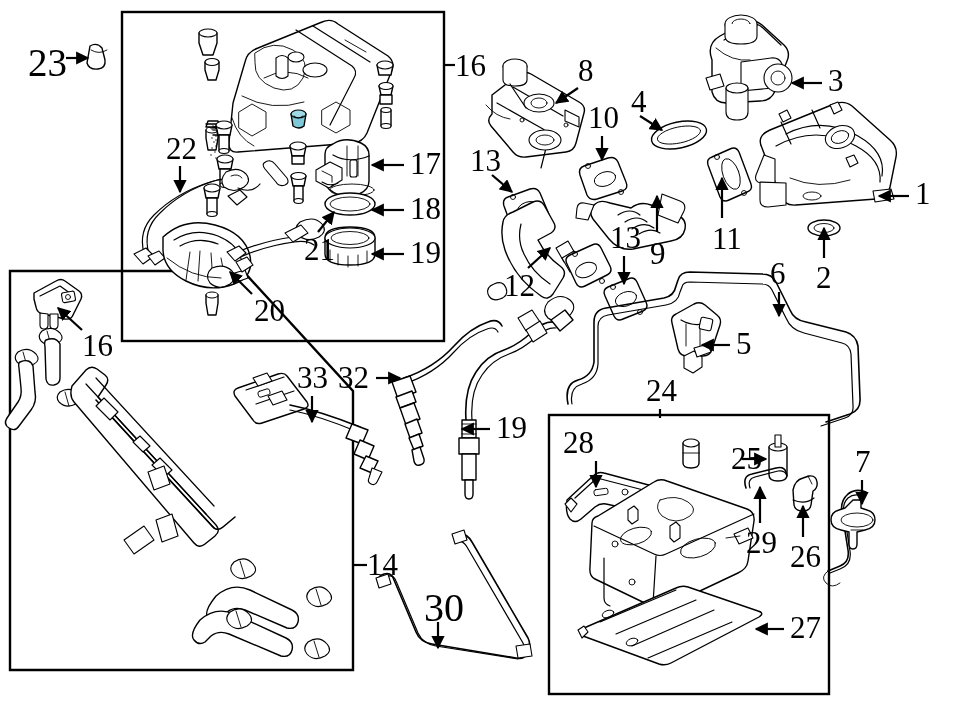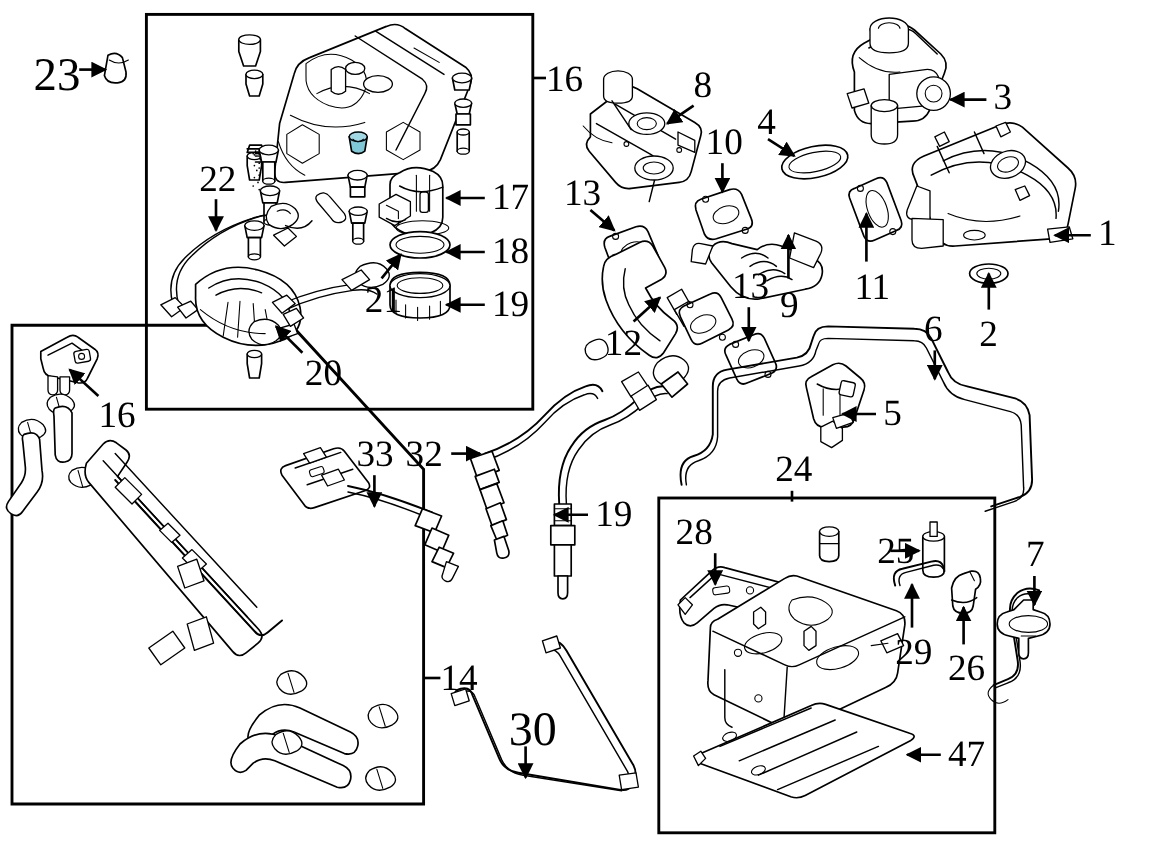--- a/index.html
+++ b/index.html
@@ -571,17 +571,17 @@
       <div class="callout" style="left: 297px; top: 362px; font-size: 31px;">33</div>
       <div class="callout" style="left: 338px; top: 362px; font-size: 31px; text-align: center;">32</div>
       <div class="callout" style="left: 646px; top: 375px; font-size: 31px;">24</div>
       <div class="callout" style="left: 496px; top: 412px; font-size: 31px;">19</div>
       <div class="callout" style="left: 563px; top: 427px; font-size: 31px;">28</div>
       <div class="callout" style="left: 704px; top: 443px; font-size: 31px; margin-left: 27px;">25</div>
       <div class="callout" style="left: 855px; top: 446px; font-size: 31px;">7</div>
       <div class="callout" style="left: 367px; top: 549px; font-size: 31px; text-align: right;">14</div>
       <div class="callout" style="left: 746px; top: 527px; font-size: 31px;">29</div>
       <div class="callout" style="left: 790px; top: 541px; font-size: 31px;">26</div>
-      <div class="callout" style="left: 790px; top: 612px; font-size: 31px;">47</div>
+      <div class="callout" style="left: 790px; top: 612px; font-size: 31px;">27</div>
       <div class="callout" style="left: 424px; top: 588px; font-size: 40px;">30</div>
     </div>
 
 </div>
 
 </body></html>

